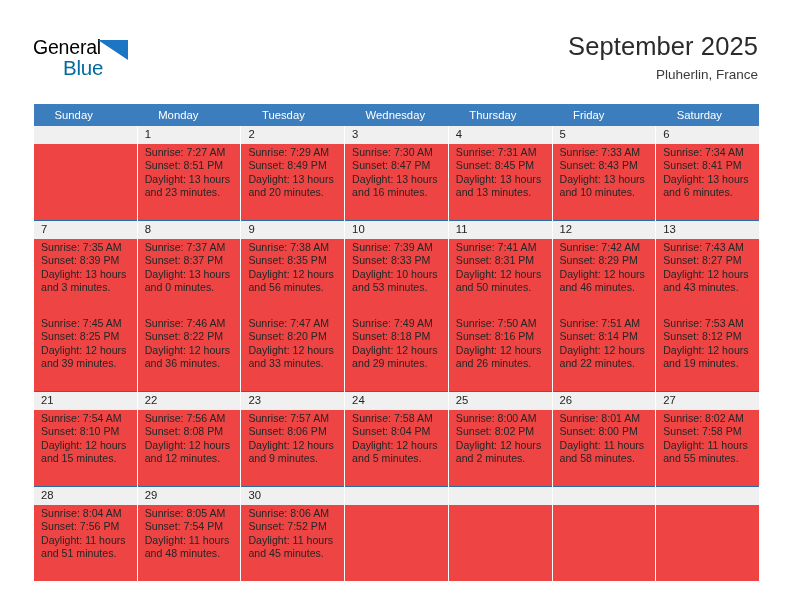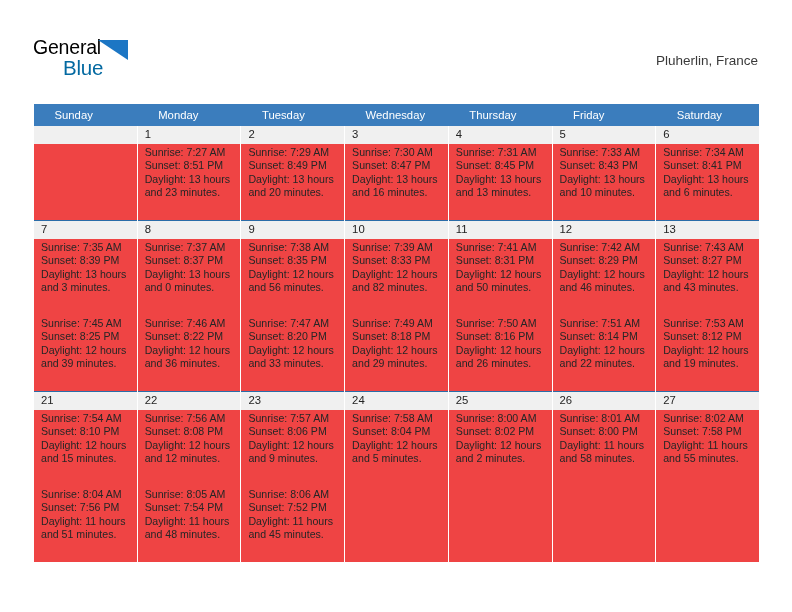--- a/index.html
+++ b/index.html
@@ -71,21 +71,21 @@
     text-align: right;
   }
   .cal-title {
     font-size: 25.5px;
     color: #2b2b2b;
     font-weight: normal;
     line-height: 1.15;
     letter-spacing: 0.1px;
   }
   .cal-subtitle {
-    margin-top: 22px;
+    margin-top: 7px;
     font-size: 13.5px;
     color: #3a3a3a;
     line-height: 1.1;
   }
 
   
   .calendar {
     position: absolute;
     left: 33px;
     top: 104px;
@@ -158,20 +158,21 @@
 
     <div class="logo">
       <span class="logo-general">General</span>
       <svg class="logo-tri" viewBox="0 0 30 20">
         <polygon points="0,0 30,0 30,20" fill="#1c76c4"></polygon>
       </svg>
       <span class="logo-blue">Blue</span>
     </div>
 
     <div class="title-wrap">
+      <div class="cal-title">September 2025</div>
       <div class="cal-subtitle">Pluherlin, France</div>
     </div>
 
   </div>
 
   <div class="calendar">
     <table class="cal">
       <colgroup>
         <col>
           <col>
@@ -256,21 +257,21 @@
               <div class="line">Daylight: 13 hours and 0 minutes.</div>
             </td>
             <td>
               <div class="line">Sunrise: 7:38 AM</div>
               <div class="line">Sunset: 8:35 PM</div>
               <div class="line">Daylight: 12 hours and 56 minutes.</div>
             </td>
             <td>
               <div class="line">Sunrise: 7:39 AM</div>
               <div class="line">Sunset: 8:33 PM</div>
-              <div class="line">Daylight: 12 hours and 82 minutes.</div>
+              <div class="line">Daylight: 10 hours and 53 minutes.</div>
             </td>
             <td>
               <div class="line">Sunrise: 7:41 AM</div>
               <div class="line">Sunset: 8:31 PM</div>
               <div class="line">Daylight: 12 hours and 50 minutes.</div>
             </td>
             <td>
               <div class="line">Sunrise: 7:42 AM</div>
               <div class="line">Sunset: 8:29 PM</div>
               <div class="line">Daylight: 12 hours and 46 minutes.</div>
@@ -357,20 +358,29 @@
               <div class="line">Sunrise: 8:01 AM</div>
               <div class="line">Sunset: 8:00 PM</div>
               <div class="line">Daylight: 11 hours and 58 minutes.</div>
             </td>
             <td>
               <div class="line">Sunrise: 8:02 AM</div>
               <div class="line">Sunset: 7:58 PM</div>
               <div class="line">Daylight: 11 hours and 55 minutes.</div>
             </td>
           </tr>
+          <tr class="numrow sep">
+            <td>28</td>
+            <td>29</td>
+            <td>30</td>
+            <td class="empty"></td>
+            <td class="empty"></td>
+            <td class="empty"></td>
+            <td class="empty"></td>
+          </tr>
           <tr class="detailrow">
             <td>
               <div class="line">Sunrise: 8:04 AM</div>
               <div class="line">Sunset: 7:56 PM</div>
               <div class="line">Daylight: 11 hours and 51 minutes.</div>
             </td>
             <td>
               <div class="line">Sunrise: 8:05 AM</div>
               <div class="line">Sunset: 7:54 PM</div>
               <div class="line">Daylight: 11 hours and 48 minutes.</div>

